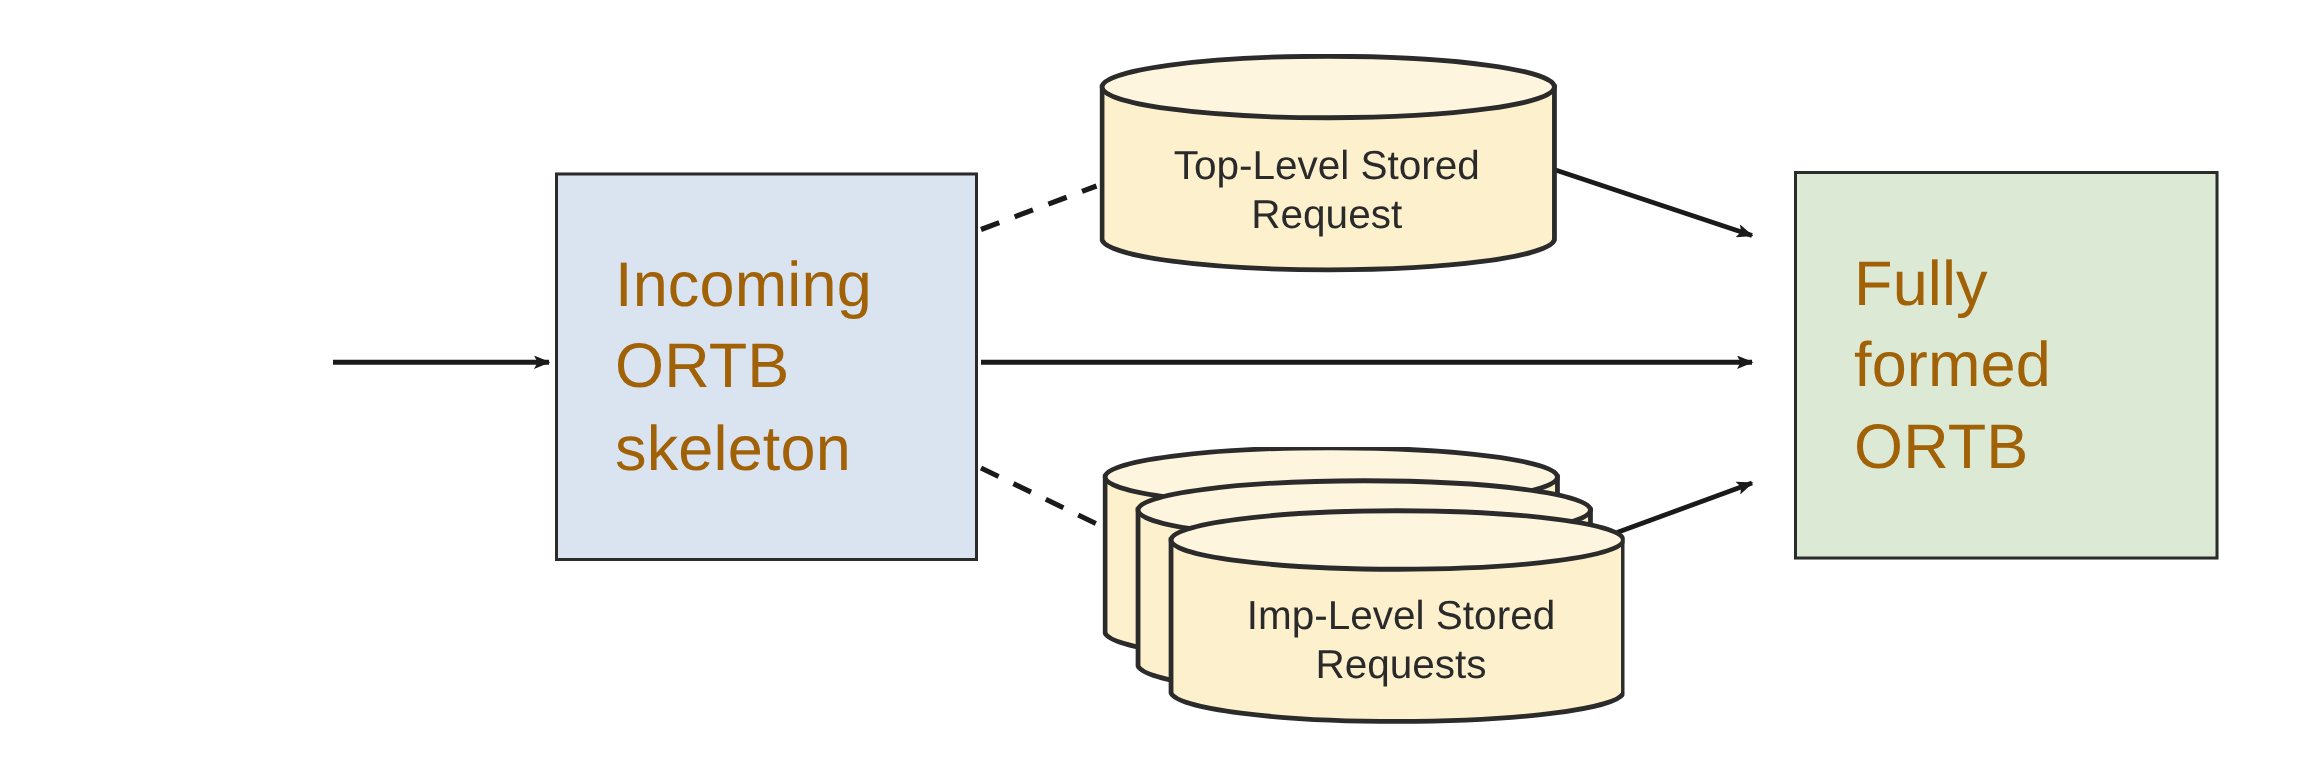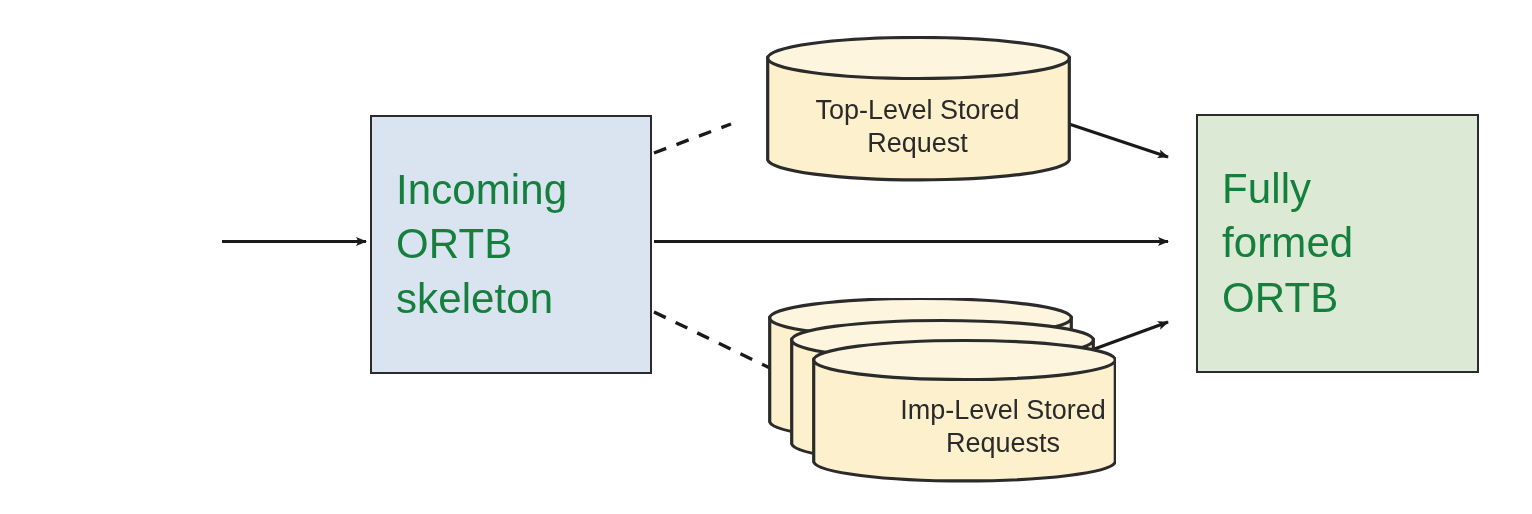--- a/index.html
+++ b/index.html
@@ -28,24 +28,24 @@
     position: absolute;
     box-sizing: border-box;
   }
   .box {
     border: 2px solid #2b2b2b;
     display: flex;
     align-items: center;
     justify-content: flex-start;
   }
   .box .box-label {
-    padding-left: 24px;
+    padding-left: 38px;
     font-size: 42px;
     line-height: 1.30;
-    color: #15803d;
+    color: #a16207;
     white-space: pre-line;
     letter-spacing: 0.1px;
   }
   #node-incoming-ortb {
     left: 370px;
     top: 115px;
     width: 282px;
     height: 259px;
     background: #dae3f0;
   }
@@ -67,21 +67,20 @@
     justify-content: flex-start;
   }
   #node-prebid-sdk .plain-label {
     font-size: 42px;
     line-height: 1.30;
     color: #1a1a1a;
     white-space: pre-line;
   }
   .cylinder {
     position: absolute;
-    margin-left: 33px;
   }
   .cyl-svg {
     position: absolute;
     left: 0;
     top: 0;
   }
   .cyl-text {
     position: absolute;
     text-align: center;
     font-size: 27px;
@@ -104,21 +103,20 @@
   #node-imp-level-stored-requests {
     left: 735px;
     top: 298px;
     width: 348px;
     height: 186px;
   }
   #node-imp-level-stored-requests .cyl-text {
     left: 45px;
     top: 96px;
     width: 308px;
-    padding-left: 36px;
   }
 </style>
 </head>
 <body>
 
 <div id="canvas">
 
   <svg id="edges" viewBox="0 0 1532 514" width="1532" height="514" xmlns="http://www.w3.org/2000/svg">
     <defs>
       <marker id="arrowhead" markerWidth="11" markerHeight="9" refX="10" refY="4.5" orient="auto" markerUnits="userSpaceOnUse">

